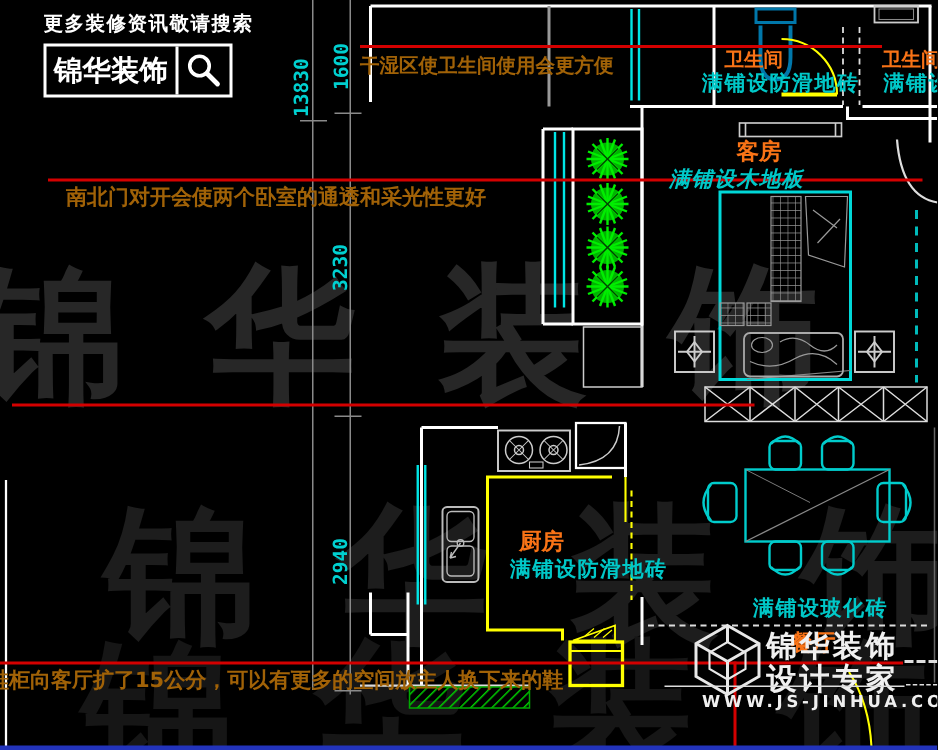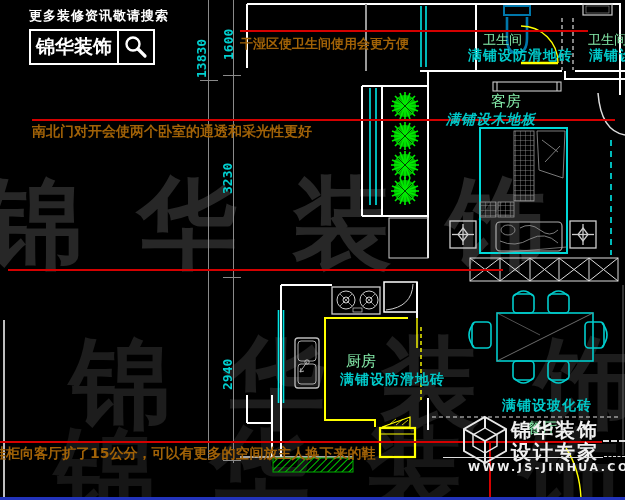--- a/index.html
+++ b/index.html
@@ -13,21 +13,21 @@
   .wm3{left:55px;top:408px;color:#161616;}
   
   #plan{position:absolute;left:0;top:0;}
   
   .red-line{position:absolute;height:2px;background:#d40000;}
   .red-vline{position:absolute;width:2px;background:#d40000;}
   .dash-white{position:absolute;height:0;border-top:2px dashed #ddd;}
   
   .note{position:absolute;color:#a16207;font-size:14px;font-weight:bold;white-space:nowrap;letter-spacing:0px;margin-top:23px;}
   
-  .room-name{position:absolute;color:#86efac;font-size:15px;font-weight:normal;white-space:nowrap;}
+  .room-name{position:absolute;color:#f97316;font-size:15px;font-weight:bold;white-space:nowrap;}
   .room-name.sm{font-size:13px;}
   .room-fin{position:absolute;color:#00c8c8;font-size:14px;font-weight:bold;white-space:nowrap;letter-spacing:1px;}
   
   .dim{position:absolute;color:#00d0d0;font-size:13px;font-weight:bold;white-space:nowrap;
        font-family:"DejaVu Sans Mono",monospace;transform:rotate(-90deg);transform-origin:left top;}
   .dimline{position:absolute;width:1px;background:#8a8a8a;}
   .dimtick{position:absolute;height:1px;background:#8a8a8a;}
   
   #banner{position:absolute;left:17px;top:7px;color:#fff;margin-left:12px;}
   #banner .tagline{font-size:13px;font-weight:bold;letter-spacing:1px;white-space:nowrap;}
@@ -266,21 +266,21 @@
   <div class="dim" style="left:220px;top:390px;">2940</div>
 
   <div class="red-line" style="left:240px;top:30px;width:348px;"></div>
   <div class="red-line" style="left:32px;top:119px;width:583px;"></div>
   <div class="red-line" style="left:8px;top:269px;width:495px;"></div>
   <div class="red-line" style="left:0px;top:441px;width:602px;"></div>
   <div class="dash-white" style="left:603px;top:440px;width:22px;"></div>
   <div class="red-vline" style="left:489px;top:441px;height:57px;"></div>
 
   <div class="note" style="left:240px;top:12px;font-size:13px;">干湿区使卫生间使用会更方便</div>
-  <div class="note" style="left:32px;top:100px;text-align:center;">南北门对开会使两个卧室的通透和采光性更好</div>
+  <div class="note" style="left:44px;top:100px;text-align:center;">南北门对开会使两个卧室的通透和采光性更好</div>
   <div class="note" style="left:-8px;top:422px;">鞋柜向客厅扩了15公分，可以有更多的空间放主人换下来的鞋</div>
 
   <div class="room-name sm" style="left:483px;top:31px;">卫生间</div>
   <div class="room-fin" style="left:468px;top:47px;">满铺设防滑地砖</div>
   <div class="room-name sm" style="left:588px;top:31px;">卫生间</div>
   <div class="room-fin" style="left:589px;top:47px;">满铺设防滑地砖</div>
   <div class="room-name" style="left:491px;top:92px;">客房</div>
   <div class="room-fin" style="left:446px;top:111px;font-style:italic;">满铺设木地板</div>
   <div class="room-name" style="left:346px;top:352px;">厨房</div>
   <div class="room-fin" style="left:340px;top:371px;">满铺设防滑地砖</div>

